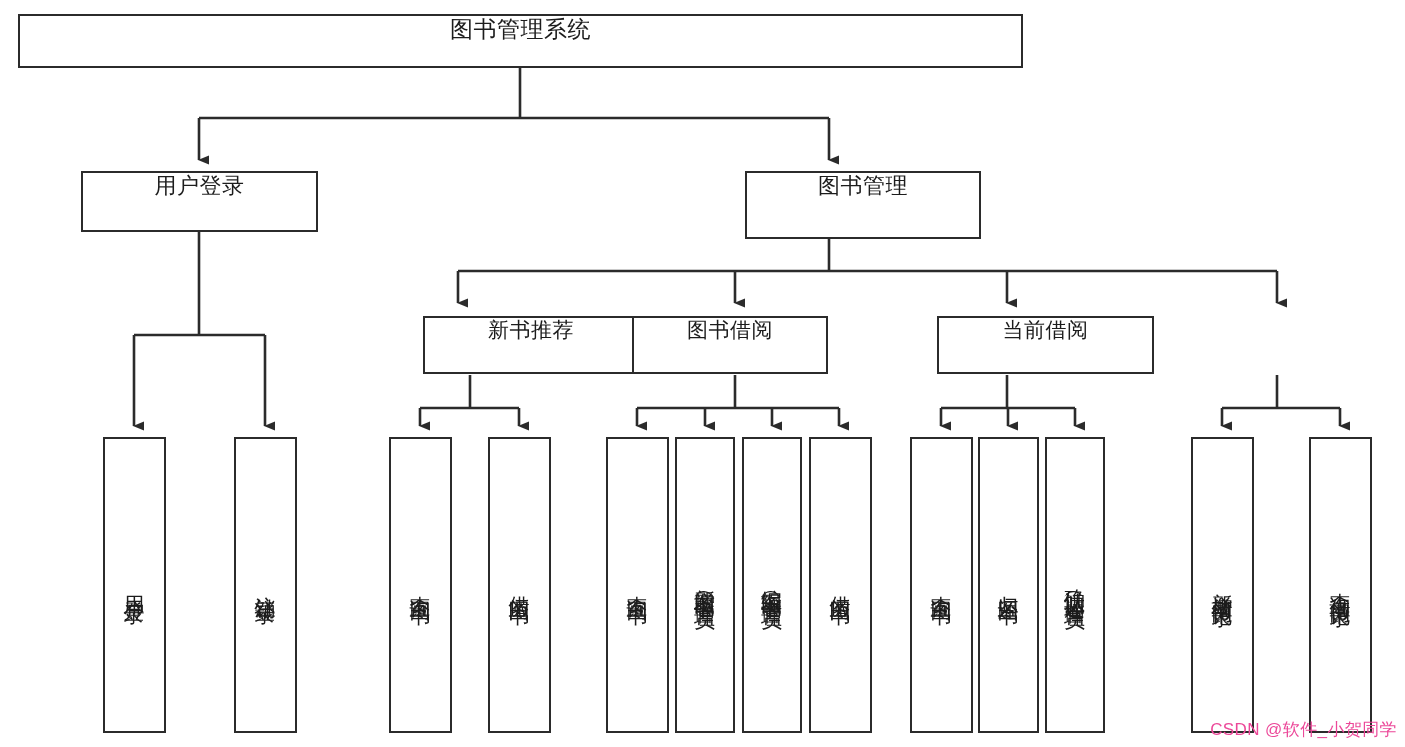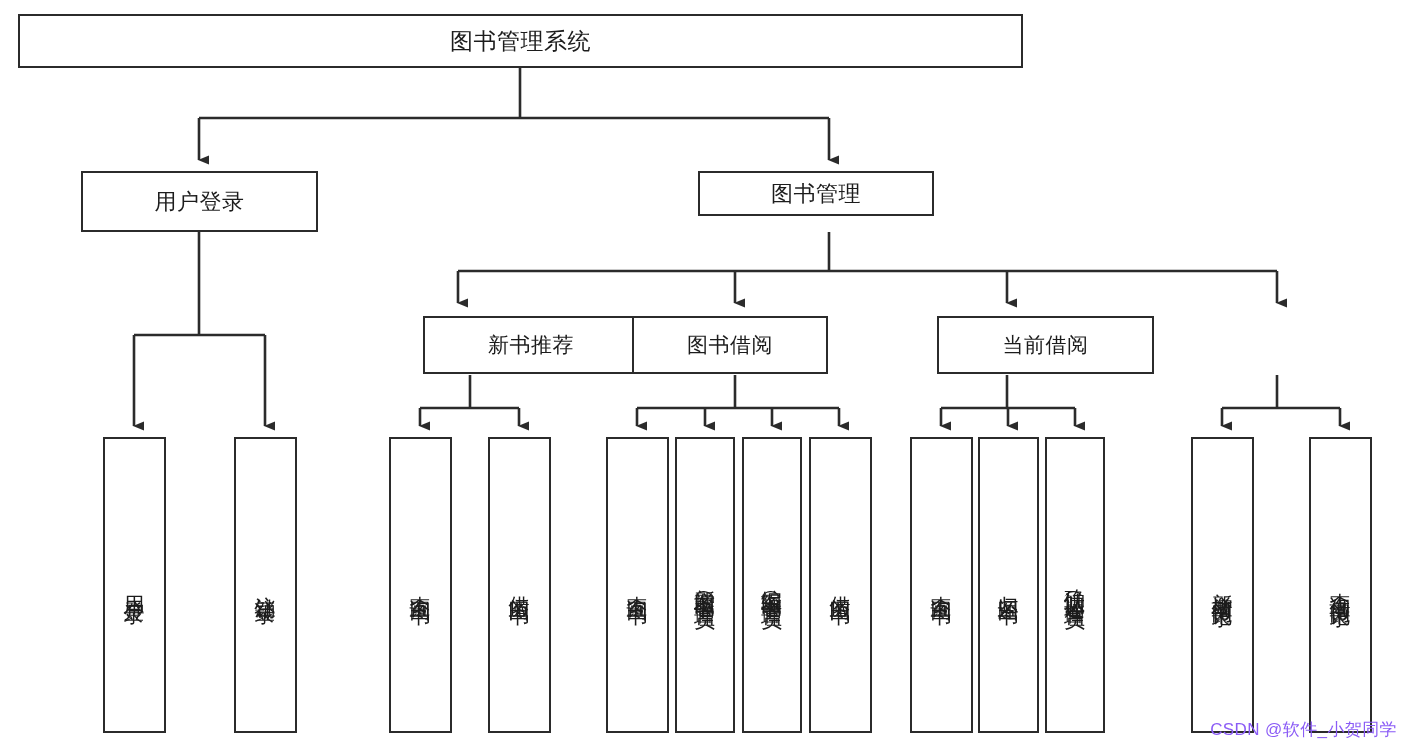--- a/index.html
+++ b/index.html
@@ -24,21 +24,20 @@
     width: 1405px;
     height: 747px;
     pointer-events: none;
   }
   .node {
     position: absolute;
     box-sizing: border-box;
     background: #ffffff;
     border: 2px solid #2b2b2b;
     display: flex;
-    align-items: center;
     justify-content: center;
     z-index: 2;
   }
   .node-label {
     color: #1c1c1c;
     letter-spacing: 0.5px;
     white-space: nowrap;
     line-height: 1.15;
   }
   .node.level-root .node-label { font-size: 23px; }
@@ -55,21 +54,21 @@
     font-size: 21px;
     letter-spacing: 3px;
     line-height: 1;
     white-space: nowrap;
   }
   #watermark {
     position: absolute;
     right: 8px;
     bottom: 6px;
     font-size: 17px;
-    color: #8b5cf6;
+    color: #ec4899;
     z-index: 5;
     white-space: nowrap;
     letter-spacing: 0.4px;
   }
 </style>
 </head>
 <body>
 
 <div id="diagram-root">
 
@@ -126,21 +125,21 @@
     </g>
   </svg>
 
   <div class="node level-root" style="left:18px; top:14px; width:1005px; height:54px;">
     <span class="node-label">图书管理系统</span>
   </div>
 
   <div class="node level-2" style="left:81px; top:171px; width:237px; height:61px;">
     <span class="node-label">用户登录</span>
   </div>
-  <div class="node level-2" style="left:698px; top:171px; width:236px; height:45px;">
+  <div class="node level-2" style="left:745px; top:171px; width:236px; height:68px;">
     <span class="node-label">图书管理</span>
   </div>
 
   <div class="node level-3" style="left:382px; top:316px; width:216px; height:58px;margin-left:41px;">
     <span class="node-label">新书推荐</span>
   </div>
   <div class="node level-3" style="left:632px; top:316px; width:196px; height:58px;">
     <span class="node-label">图书借阅</span>
   </div>
   <div class="node level-3" style="left:937px; top:316px; width:217px; height:58px;">

